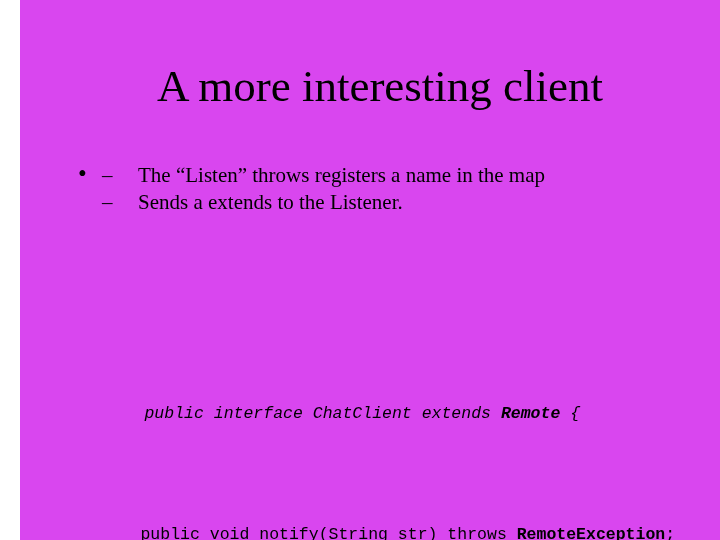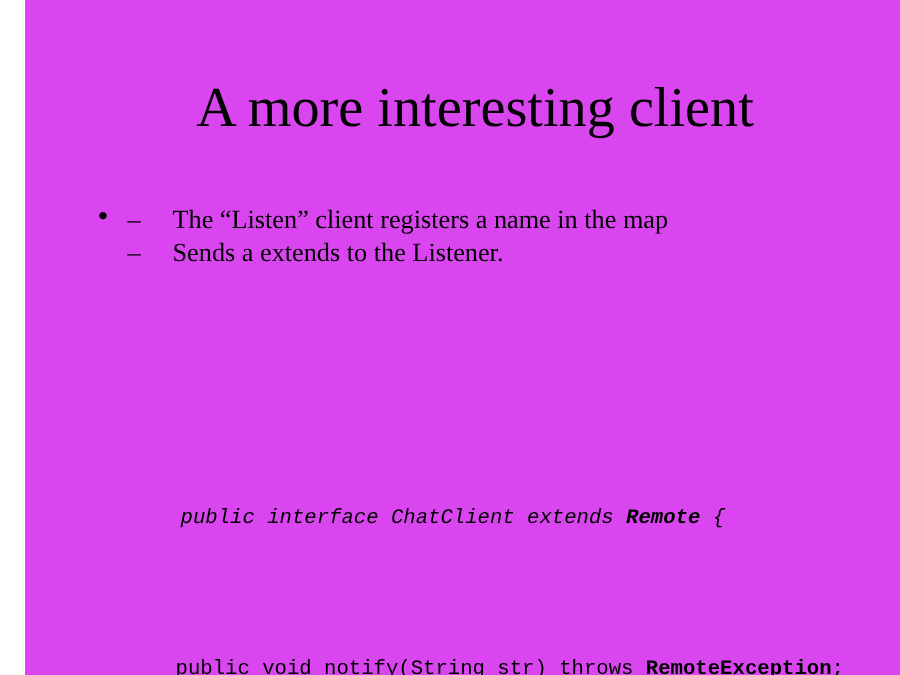--- a/index.html
+++ b/index.html
@@ -120,21 +120,21 @@
   <div class="body-block">
 
     <div class="bullet-l1">
       <span class="marker">•</span>
     </div>
 
     <div class="sub-list">
 
       <div class="bullet-l2">
         <span class="marker">–</span>
-        <span>The “Listen” client registers a name in the map</span>
+        <span>The “Listen” throws registers a name in the map</span>
       </div>
 
       <div class="bullet-l2">
         <span class="marker">–</span>
         <span class="wrap-line">Sends a extends to the Listener.</span>
       </div>
 
     </div>
 
   </div>

